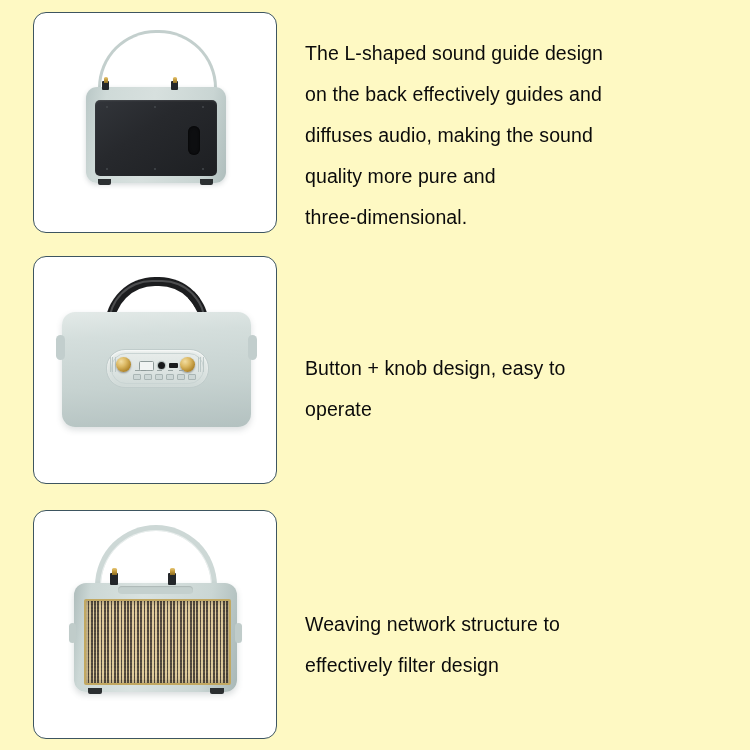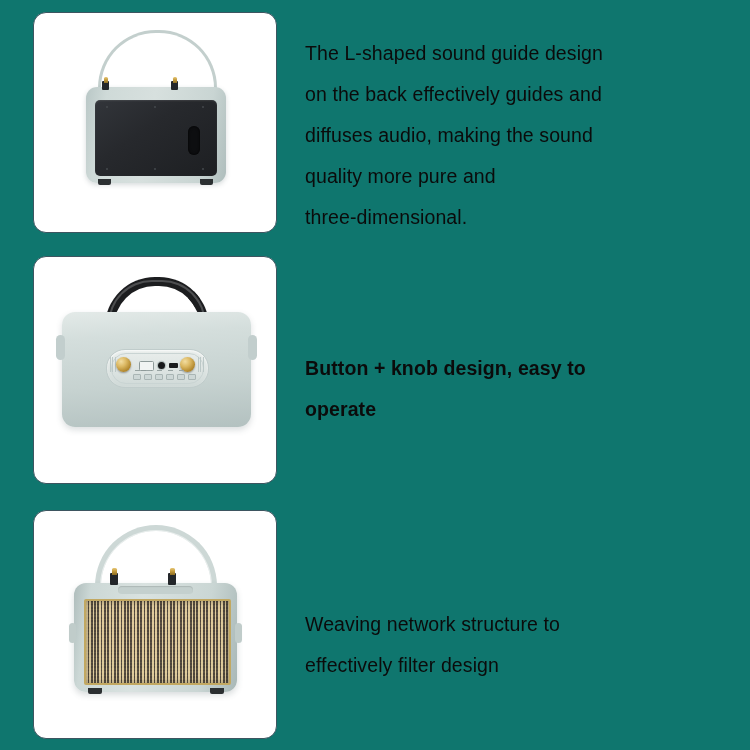--- a/index.html
+++ b/index.html
@@ -13,21 +13,21 @@
     font-family: "Liberation Sans", sans-serif;
     -webkit-font-smoothing: antialiased;
     overflow: hidden;
     position: relative;
   }
 
   .page {
     position: relative;
     width: 750px;
     height: 750px;
-    background: #0f766e;
+    background: #fef9c3;
   }
 
   
   .feature-row {
     position: absolute;
     left: 0;
     width: 750px;
     display: block;
   }
   #row-0 { top: 0px;   height: 250px; }
@@ -58,21 +58,21 @@
     position: absolute;
     left: 305px;
     width: 430px;
     color: #0b0b0b;
     font-size: 19.5px;
     line-height: 41px;
     letter-spacing: 0.1px;
     white-space: pre-line;
   }
   #caption-0 { top: 13px; }
-  #caption-1 { top: 78px; font-weight: bold; }
+  #caption-1 { top: 78px; }
   #caption-2 { top: 79px; }
 
   
 
   
   .handle-arc {
     position: absolute;
     border-style: solid;
     border-color: #c3cfcd;
     border-bottom-color: transparent;

